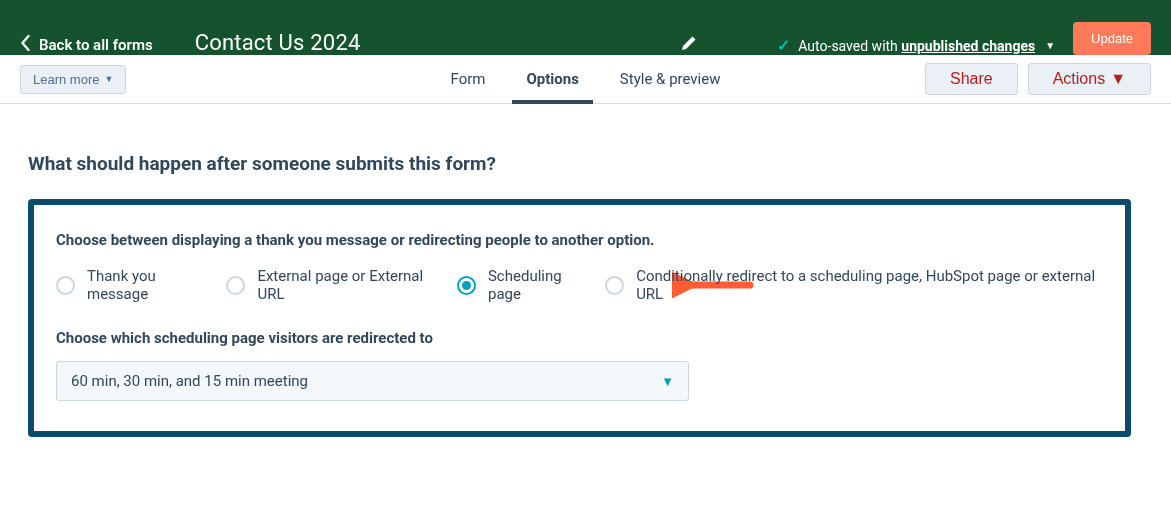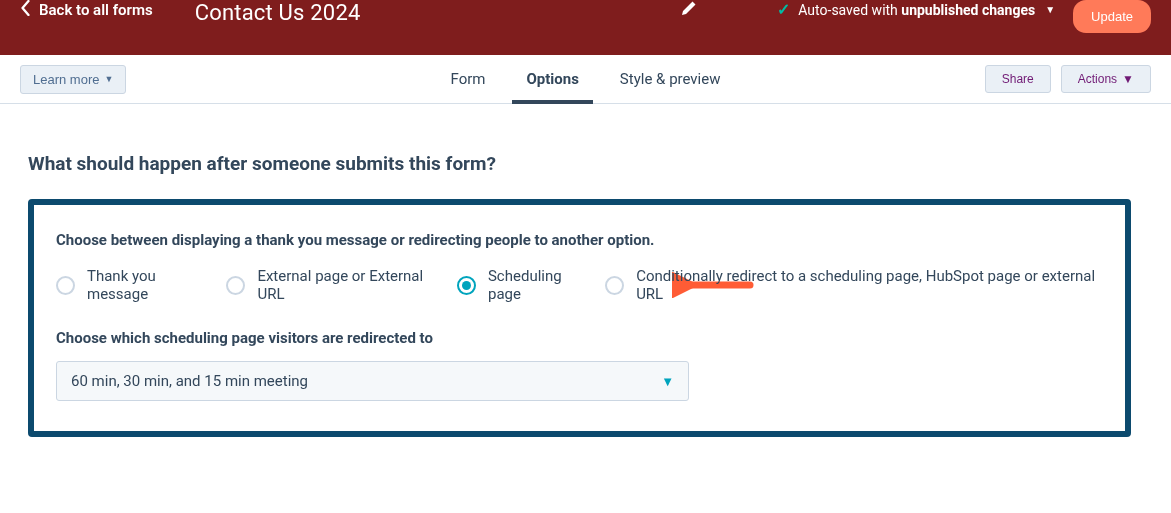--- a/index.html
+++ b/index.html
@@ -5,24 +5,24 @@
   * { box-sizing: border-box; margin: 0; padding: 0; }
   body {
     font-family: -apple-system, BlinkMacSystemFont, "Segoe UI", Roboto, "Helvetica Neue", Arial, sans-serif;
     background: #fff;
     color: #33475b;
     width: 1171px;
     height: 513px;
     overflow: hidden;
   }
   .topbar {
-    background: #7f1d1d;
+    background: #14532d;
     height: 55px;
     display: flex;
-    align-items: flex-start;
+    align-items: flex-end;
     padding: 0 20px;
     color: #fff;
   }
   .back-link {
     display: flex;
     align-items: center;
     font-weight: 600;
     font-size: 15px;
     cursor: pointer;
     gap: 8px;
@@ -42,27 +42,27 @@
   .edit-icon svg { width: 16px; height: 16px; fill: #fff; }
   .autosave {
     display: flex;
     align-items: center;
     gap: 8px;
     font-size: 14px;
     margin-right: 18px;
     cursor: pointer;
   }
   .autosave .check { color: #00bda5; font-weight: bold; font-size: 16px; }
-  .autosave .underlined { font-weight: 700; }
+  .autosave .underlined { font-weight: 700; text-decoration: underline; }
   .autosave .caret-down { font-size: 10px; margin-left: 2px; }
   .update-btn {
     background: #ff7a59;
     color: #fff;
     border: none;
-    border-radius: 13px;
+    border-radius: 4px;
     padding: 9px 18px;
     font-size: 13px;
     font-weight: 500;
     cursor: pointer;
   }
   .subbar {
     height: 49px;
     border-bottom: 1px solid #d6dfe8;
     display: flex;
     align-items: center;
@@ -113,24 +113,24 @@
     background: #33475b;
   }
   .right-actions {
     margin-left: auto;
     display: flex;
     gap: 10px;
   }
   .small-btn {
     border: 1px solid #cbd6e2;
     background: #eaf0f6;
-    color: #701a75;
+    color: #b91c1c;
     border-radius: 3px;
-    padding: 6px 16px;
-    font-size: 12px;
+    padding: 6px 24px;
+    font-size: 16px;
     cursor: pointer;
     display: flex;
     align-items: center;
     gap: 5px;
   }
   .content {
     padding: 48px 40px 0 28px;
   }
   .section-heading {
     font-size: 19px;

